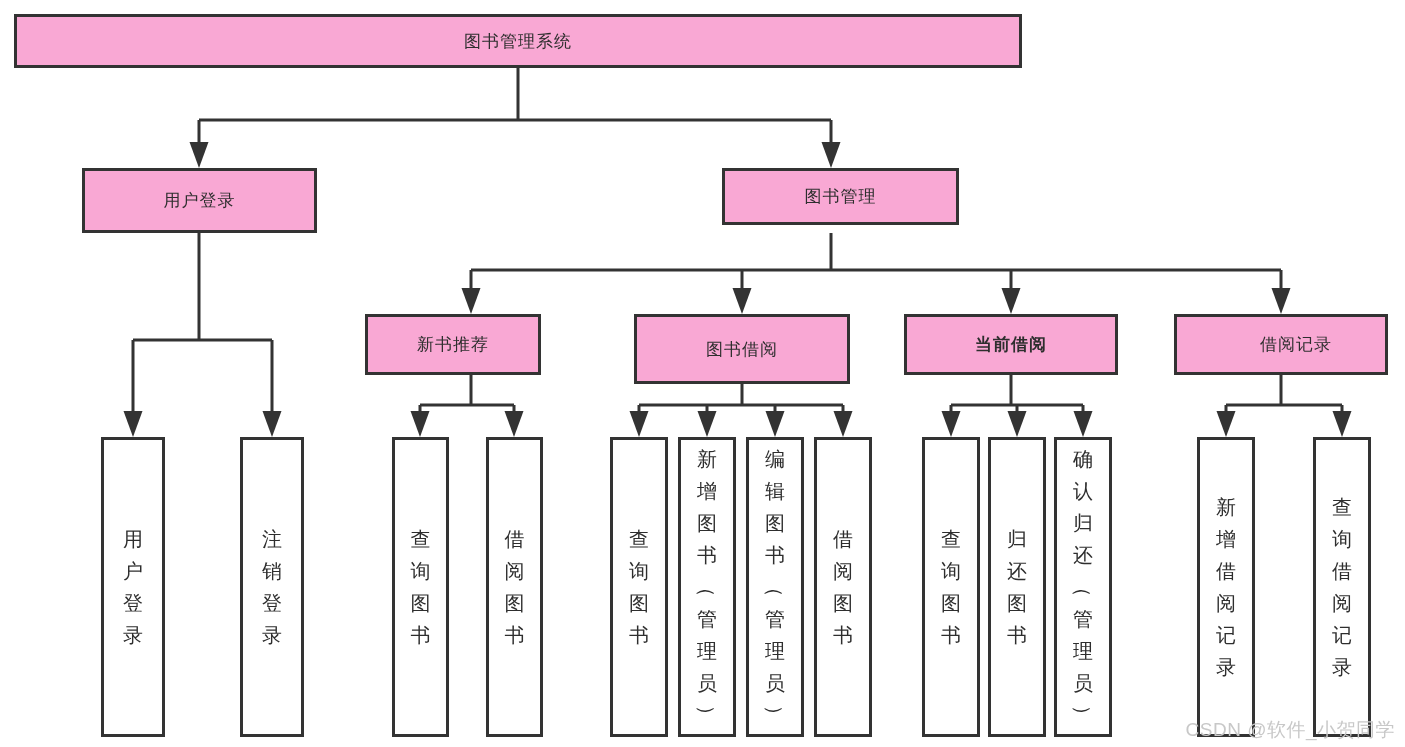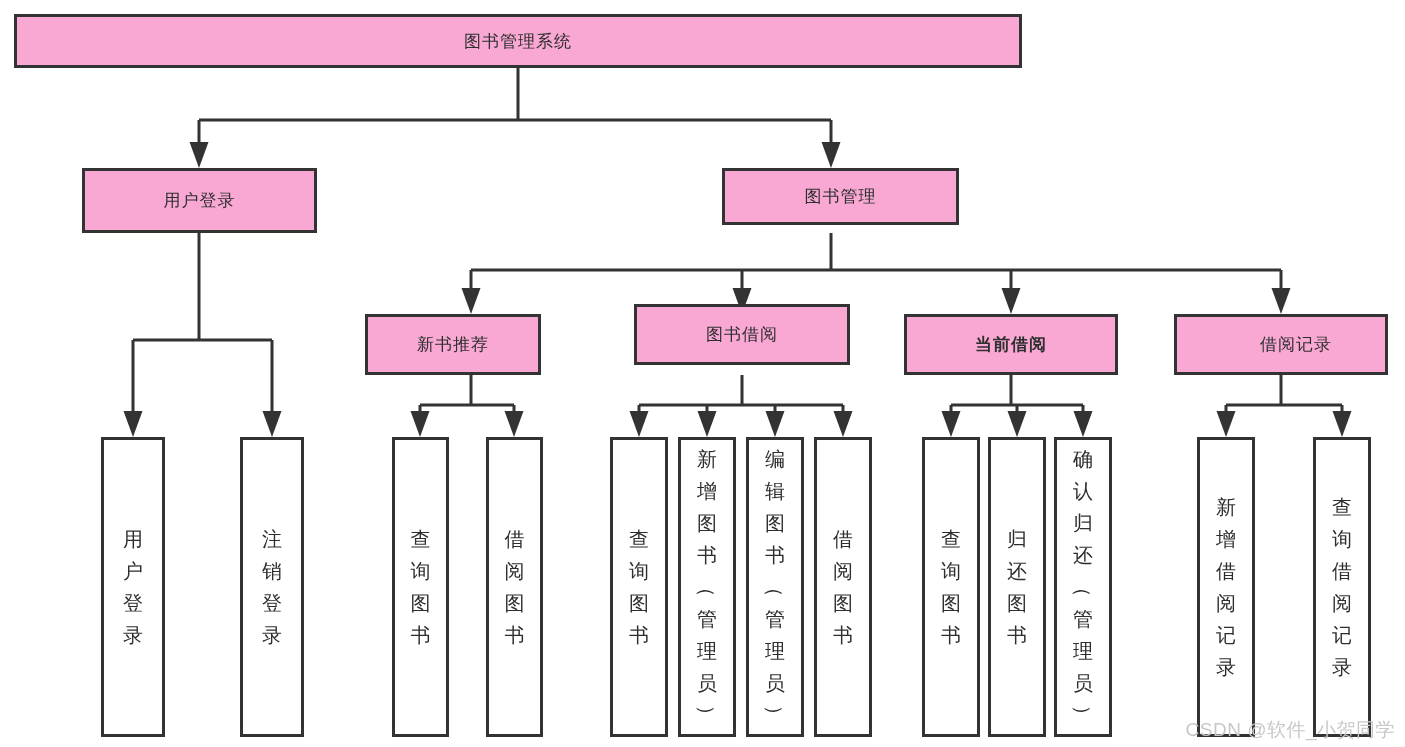--- a/index.html
+++ b/index.html
@@ -99,21 +99,21 @@
       <polygon points="1332.5,411 1351.5,411 1342,437"></polygon>
     </g>
   </svg>
 
   <div class="node" style="left:14px; top:14px; width:1008px; height:54px;">图书管理系统</div>
 
   <div class="node" style="left:82px; top:168px; width:235px; height:65px;">用户登录</div>
   <div class="node" style="left:714px; top:168px; width:237px; height:57px;margin-left:8px;">图书管理</div>
 
   <div class="node" style="left:365px; top:314px; width:176px; height:61px;font-family:Liberation Mono, monospace;">新书推荐</div>
-  <div class="node" style="left:634px; top:304px; width:216px; height:61px;font-family:Liberation Mono, monospace;">图书借阅</div>
+  <div class="node" style="left:634px; top:314px; width:216px; height:70px;font-family:Liberation Mono, monospace;">图书借阅</div>
   <div class="node" style="left:904px; top:314px; width:214px; height:61px;font-weight:bold;">当前借阅</div>
   <div class="node" style="left:1174px; top:314px; width:214px; height:61px;padding-left:30px;">借阅记录</div>
 
   <div class="vnode" style="left:101px; width:64px;">
       <span>用</span>
       <span>户</span>
       <span>登</span>
       <span>录</span>
     </div>
   <div class="vnode" style="left:240px; width:64px;">

